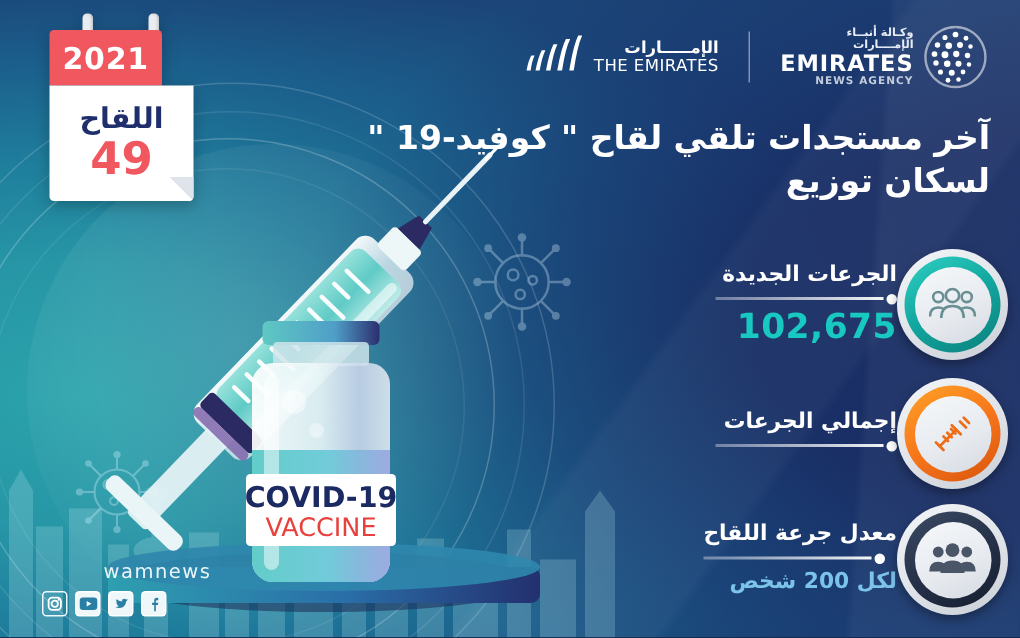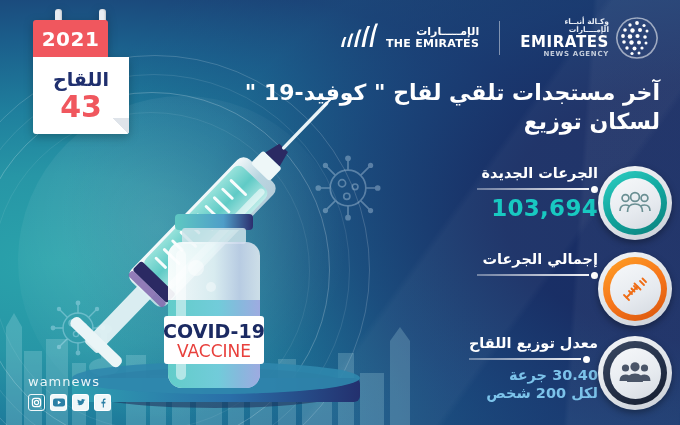--- a/index.html
+++ b/index.html
@@ -51,32 +51,32 @@
   .cal-month{color:#1f2f6e;font-size:19px;font-weight:700;direction:rtl;line-height:1;}
   .cal-day{color:#f0575e;font-size:30px;font-weight:700;line-height:1;margin-top:2px;}
   .cal-fold{position:absolute;right:0;bottom:0;width:16px;height:16px;
     background:linear-gradient(225deg,#dfe4ea 0%,#dfe4ea 50%,#ffffff 51%);border-radius:0 0 3px 0;}
   
   .logos{position:absolute;right:21px;top:16px;display:flex;align-items:center;gap:20px;}
   .logo-emirates{display:flex;align-items:center;gap:7px;}
   .emi-mark{display:block;}
   .emi-txt{text-align:right;line-height:1.05;}
   .emi-ar{color:#fff;font-size:11px;font-weight:700;letter-spacing:1px;direction:rtl;}
-  .emi-en{color:#fff;font-size:11px;font-weight:700;letter-spacing:.3px;}
+  .emi-en{color:#fff;font-size:11px;font-weight:400;letter-spacing:.3px;}
   .divider{width:1px;height:34px;background:rgba(255,255,255,.45);}
   .logo-wam{display:flex;align-items:center;gap:6px;}
   .wam-txt{text-align:right;line-height:1.1;}
   .wam-ar{color:#e8edf5;font-size:7.5px;font-weight:700;direction:rtl;letter-spacing:.4px;}
   .wam-en1{color:#fff;font-size:15px;font-weight:700;letter-spacing:.6px;}
   .wam-en2{color:#c3ccdb;font-size:7px;font-weight:700;letter-spacing:.7px;}
   
   .headline{position:absolute;right:20px;top:78px;width:450px;text-align:right;direction:rtl;
     color:#fff;font-size:22px;font-weight:700;line-height:1.34;letter-spacing:0;}
   
-  .stat{position:absolute;right:8px;display:flex;align-items:flex-start;direction:rtl;}
+  .stat{position:absolute;right:8px;display:flex;align-items:center;direction:rtl;}
   .stat1{top:166px;}
   .stat2{top:252px;}
   .stat3{top:336px;}
   .badge{position:relative;width:74px;height:74px;border-radius:50%;flex:0 0 auto;
     background:linear-gradient(150deg,#f4f6f8 0%,#dfe3e8 55%,#c9ced6 100%);
     box-shadow:0 3px 7px rgba(0,0,0,.35);display:flex;align-items:center;justify-content:center;}
   .ring{position:absolute;left:5px;top:5px;width:64px;height:64px;border-radius:50%;display:flex;align-items:center;justify-content:center;}
   .ring-teal{background:linear-gradient(150deg,#2fd0c4 0%,#12a79f 48%,#0b7f7c 100%);}
   .ring-orange{background:linear-gradient(150deg,#ffa227 0%,#f6751a 52%,#d8540d 100%);}
   .ring-dark{background:linear-gradient(150deg,#3c4a63 0%,#253149 52%,#151d2e 100%);}
@@ -89,21 +89,21 @@
   .conn-line{width:112px;height:2px;background:linear-gradient(to left,rgba(255,255,255,.95),rgba(255,255,255,.35));}
   .conn-dot{width:7px;height:7px;border-radius:50%;background:#fff;margin-right:0;margin-left:2px;}
   .stat-value{font-size:23px;font-weight:700;line-height:1.06;white-space:nowrap;letter-spacing:.3px;}
   .v-teal{color:#18c9c1;}
   .v-gold{color:#f3c51b;}
   .v-blue{color:#7cc3ea;font-size:14.5px;line-height:1.28;}
   
   .illus{position:absolute;left:0;top:0;width:430px;height:425px;}
   
   .footer{position:absolute;left:28px;bottom:14px;}
-  .foot-name{color:#eaf6f8;font-size:13px;letter-spacing:1px;margin-bottom:5px;font-weight:400;}
+  .foot-name{color:#eaf6f8;font-size:13px;letter-spacing:1px;margin-bottom:5px;font-weight:400;margin-left:41px;}
   .socials{display:flex;gap:5px;}
   .soc{width:17px;height:17px;border:1.4px solid rgba(255,255,255,.92);border-radius:3px;
     display:flex;align-items:center;justify-content:center;}
   .soc.filled{background:rgba(255,255,255,.92);border-color:rgba(255,255,255,.92);}
 </style>
 </head>
 <body>
 
 <div class="stage">
 
@@ -292,21 +292,21 @@
   </svg>
 
   <div class="calendar">
     <div class="cal-ring l"></div>
     <div class="cal-ring r"></div>
     <div class="cal-head">
       <span>2021</span>
     </div>
     <div class="cal-body">
       <div class="cal-month">اللقاح</div>
-      <div class="cal-day">43</div>
+      <div class="cal-day">49</div>
       <div class="cal-fold"></div>
     </div>
   </div>
 
   <div class="logos">
     <div class="logo-emirates">
       <svg class="emi-mark" width="40" height="30" viewBox="0 0 40 30">
         <g fill="#ffffff">
           <path d="M2 24 q1.4 -7 3.2 -10 l2.2 0 q-1.8 3.6 -2.6 10 Z"></path>
           <path d="M8 24 q1.8 -9 4.2 -13.5 l2.4 0 q-2.4 5 -3.8 13.5 Z"></path>
@@ -377,21 +377,21 @@
           </svg>
         </div>
       </div>
     </div>
     <div class="stat-text">
       <div class="stat-label">الجرعات الجديدة</div>
       <div class="conn">
         <div class="conn-line"></div>
         <div class="conn-dot"></div>
       </div>
-      <div class="stat-value v-teal">103,694</div>
+      <div class="stat-value v-teal">102,675</div>
     </div>
   </div>
 
   <div class="stat stat2">
     <div class="badge">
       <div class="ring ring-orange">
         <div class="ring-in">
           <svg width="30" height="30" viewBox="0 0 30 30">
             <g stroke="#ef6d16" stroke-width="1.8" fill="none" stroke-linecap="round">
               <path d="M6.5 23.5 L17.5 12.5"></path>
@@ -427,26 +427,25 @@
               <circle cx="25.5" cy="7" r="3.6"></circle>
                 <path d="M31.5 20 q0 -6.5 -6 -6.5 q-2.4 0 -4 1.2 L22 20 Z"></path>
               <circle cx="16" cy="5.8" r="4.6"></circle>
                 <path d="M8 21 q0 -8.4 8 -8.4 q8 0 8 8.4 Z"></path>
             </g>
           </svg>
         </div>
       </div>
     </div>
     <div class="stat-text">
-      <div class="stat-label">معدل توزيع اللقاح</div>
+      <div class="stat-label">معدل جرعة اللقاح</div>
       <div class="conn">
         <div class="conn-line"></div>
         <div class="conn-dot"></div>
       </div>
-      <div class="stat-value v-blue">30.40 جرعة</div>
       <div class="stat-value v-blue">لكل 200 شخص</div>
     </div>
   </div>
 
   <div class="footer">
     <div class="foot-name">wamnews</div>
     <div class="socials">
       <div class="soc">
         <svg width="11" height="11" viewBox="0 0 11 11">
             <rect x="1.4" y="1.4" width="8.2" height="8.2" rx="2.4" fill="none" stroke="#fff" stroke-width="1.2"></rect>

